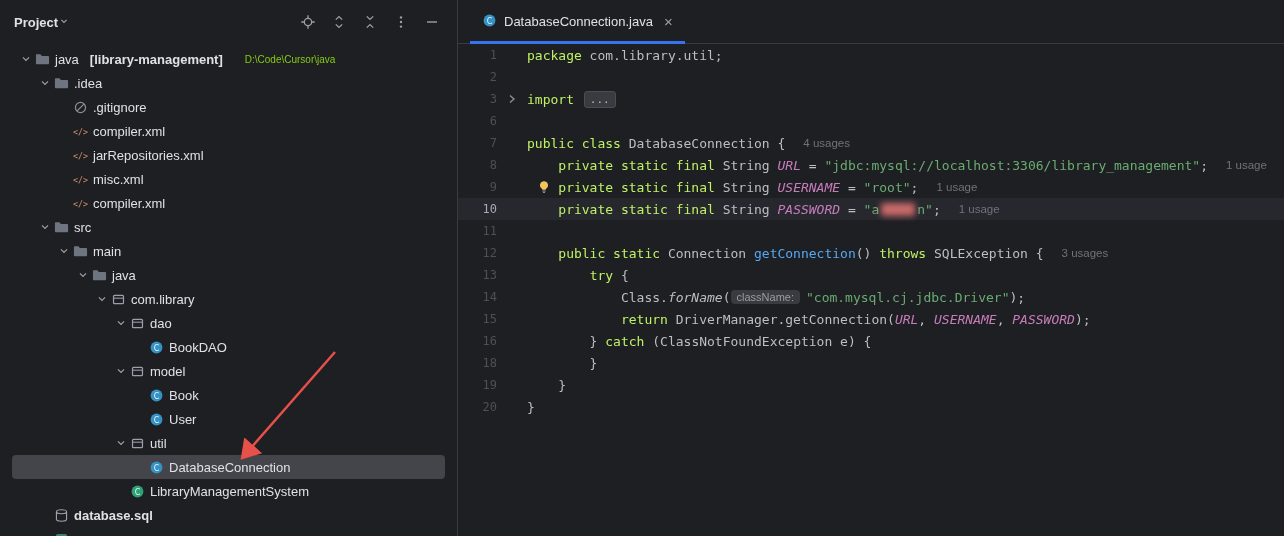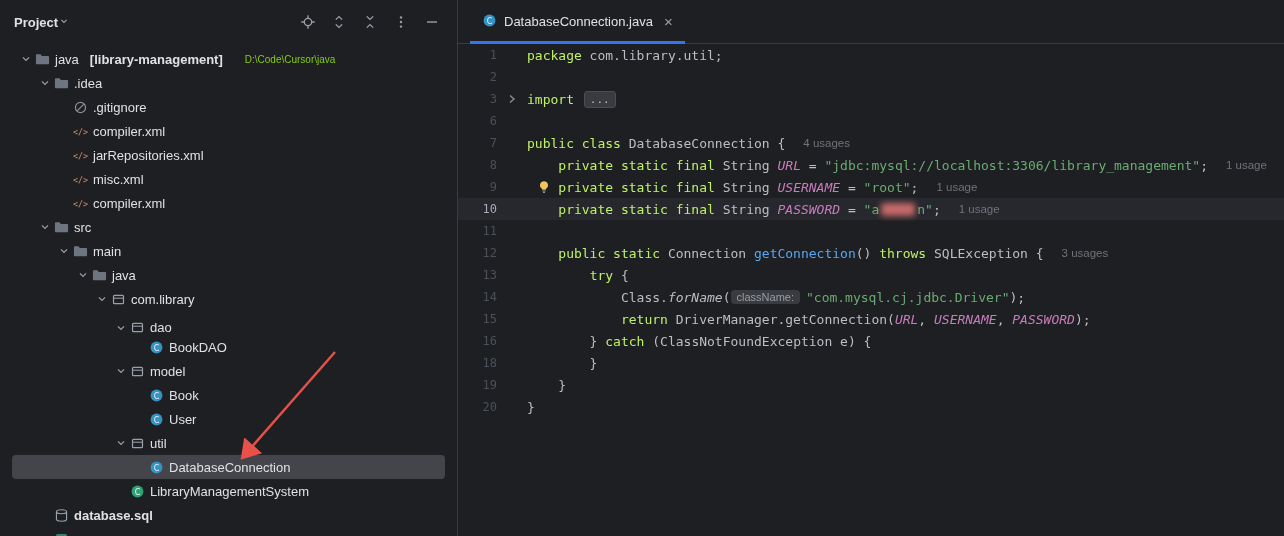--- a/index.html
+++ b/index.html
@@ -223,21 +223,21 @@
             </svg>
           </span>
           <span class="tree-icon">
             <svg width="15" height="15" viewBox="0 0 16 16">
               <rect x="2.7" y="3.6" width="10.6" height="8.8" rx="1" fill="none" stroke="#99a0ab" stroke-width="1.3"></rect>
               <path d="M2.7 6.6h10.6" stroke="#99a0ab" stroke-width="1.1"></path>
             </svg>
           </span>
           <span class="tree-label">com.library</span>
         </div>
-        <div class="tree-row" style="padding-left: 101px; align-items: flex-end;">
+        <div class="tree-row" style="padding-left: 101px;">
           <span class="chev">
             <svg width="14" height="14" viewBox="0 0 16 16">
               <path d="M4.5 6.2 8 9.7l3.5-3.5" fill="none" stroke="#9da0a8" stroke-width="1.4"></path>
             </svg>
           </span>
           <span class="tree-icon">
             <svg width="15" height="15" viewBox="0 0 16 16">
               <rect x="2.7" y="3.6" width="10.6" height="8.8" rx="1" fill="none" stroke="#99a0ab" stroke-width="1.3"></rect>
               <path d="M2.7 6.6h10.6" stroke="#99a0ab" stroke-width="1.1"></path>
             </svg>

